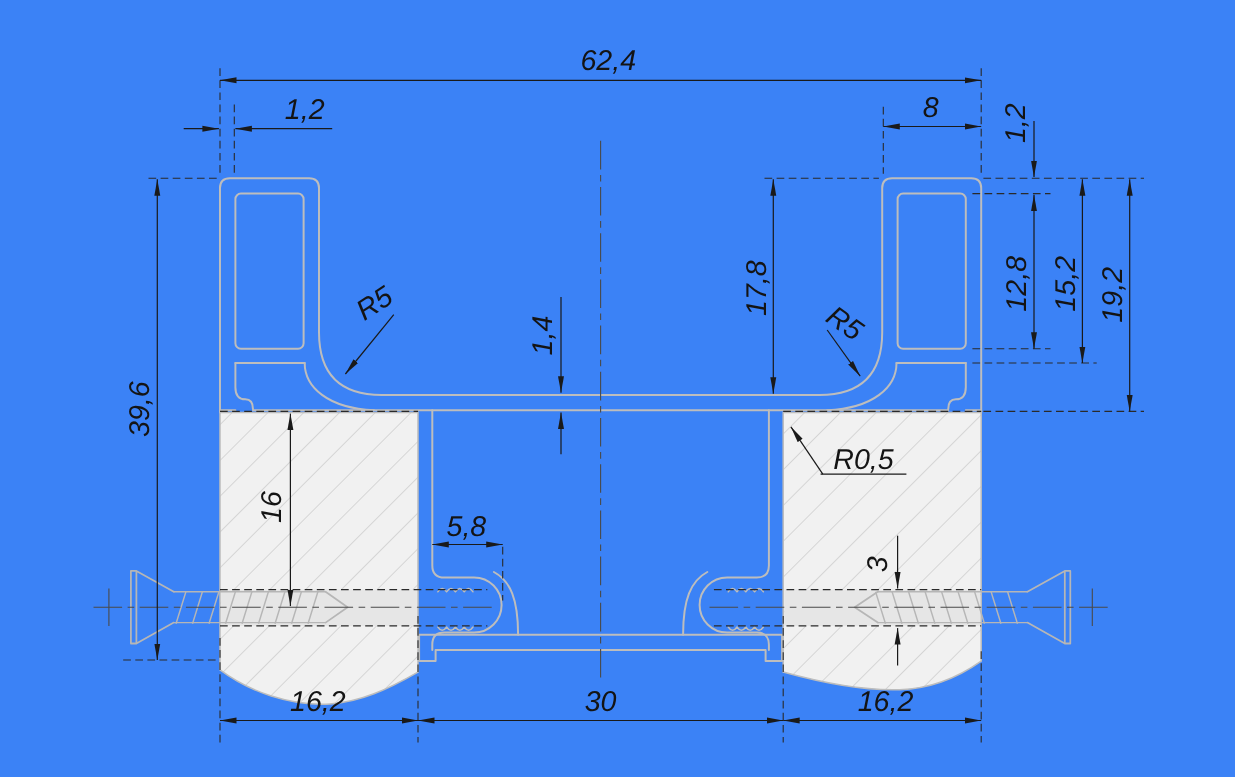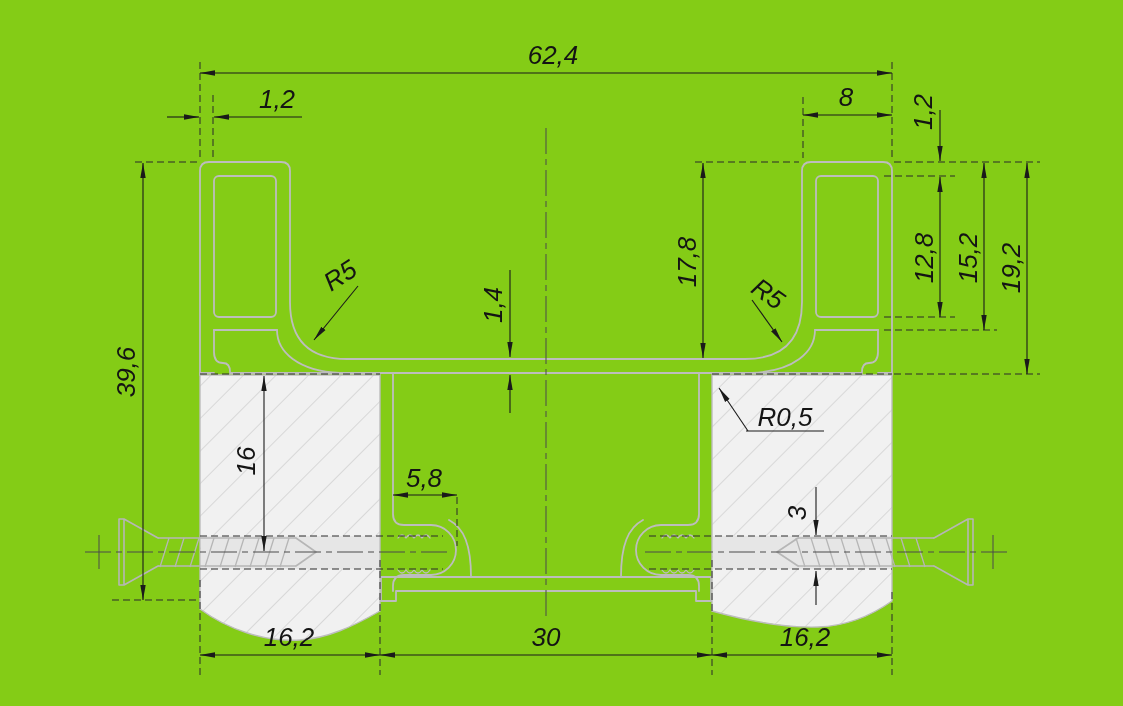--- a/index.html
+++ b/index.html
@@ -1,16 +1,16 @@
 <!DOCTYPE html>
 <html><head>
 <meta charset="utf-8">
 <style>
   html,body{margin:0;padding:0;background:#ffffff;}
-  .canvas{position:relative;width:1123px;height:706px;background:#84cc16;overflow:hidden;}
+  .canvas{position:relative;width:1123px;height:706px;background:#3b82f6;overflow:hidden;}
   svg{display:block;}
   .pf{stroke:#bdbdbd;stroke-width:1.8;fill:none;stroke-linejoin:round;stroke-linecap:round;}
   .pf2{stroke:#bdbdbd;stroke-width:1.3;fill:none;stroke-linejoin:round;stroke-linecap:round;}
   .blk{fill:#f1f1f1;stroke:none;}
   .blk-edge{fill:none;stroke:#bdbdbd;stroke-width:1.4;}
   .band{fill:#e6e6e6;stroke:none;}
   .sc{stroke:#b6b6b6;stroke-width:1.6;fill:none;stroke-linejoin:round;stroke-linecap:round;}
   .scr{stroke:#b6b6b6;stroke-width:1.3;fill:none;}
   .ext{stroke:#2a2a2a;stroke-width:1;stroke-dasharray:7 4;fill:none;}
   .cl{stroke:#4a4a4a;stroke-width:1;stroke-dasharray:26 5 6 5;fill:none;}

